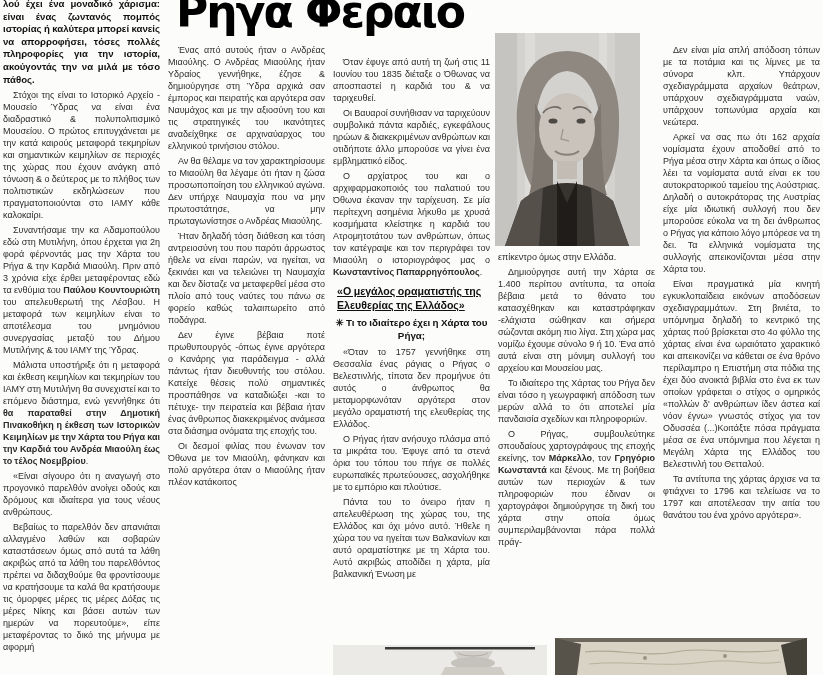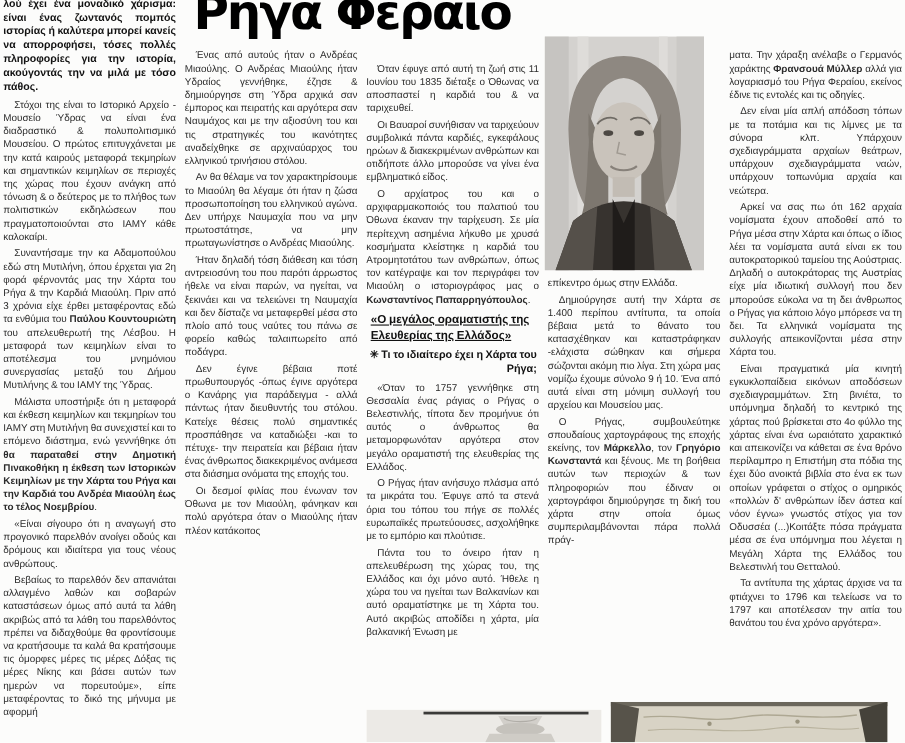--- a/index.html
+++ b/index.html
@@ -27,21 +27,21 @@
     font-weight:bold; font-size:9.6px; line-height:12.6px; text-indent:0;
     color:#111;
   }
   .col p.subhead_underline {
     font-weight:bold; font-size:10.6px; line-height:13.5px;
     text-align:left; text-indent:0; text-decoration:underline;
     margin:7px 4px 5px 4px; color:#111;
   }
   .col p.subhead_star {
     font-weight:bold; font-size:9.8px; line-height:12.5px;
-    text-align:right; text-indent:0; margin:5px 2px 4px 2px; color:#111;
+    text-align:center; text-indent:0; margin:5px 2px 4px 2px; color:#111;
   }
   .b { font-weight:bold; }
   .figure { position:absolute; overflow:hidden; }
   .figure svg { display:block; }
   #photo { left:495px; top:33px; width:145px; height:213px; }
   #img-urn { left:333px; top:645px; width:214px; height:30px; }
   #img-map { left:555px; top:638px; width:252px; height:37px; }
   #col-0 { left:3px;   top:-2px;  height:677px; overflow:hidden; }
   #col-1 { left:168px; top:44px;  height:631px; overflow:hidden; }
   #col-2 { left:333px; top:56px;  height:598px; overflow:hidden; }
@@ -76,24 +76,24 @@
       <p class="para"><span>Ο αρχίατρος του και ο αρχιφαρμακοποιός του παλατιού του Όθωνα έκαναν την ταρίχευση. Σε μία περίτεχνη ασημένια λήκυθο με χρυσά κοσμήματα κλείστηκε η καρδιά του Ατρομητοτάτου των ανθρώπων, όπως τον κατέγραψε και τον περιγράφει τον Μιαούλη ο ιστοριογράφος μας ο </span><span class="b">Κωνσταντίνος Παπαρρηγόπουλος</span><span>.</span></p>
       <p class="subhead_underline"><span class="b">«Ο μεγάλος οραματιστής της Ελευθερίας της Ελλάδος»</span></p>
       <p class="subhead_star"><span class="b">✳ Τι το ιδιαίτερο έχει η Χάρτα του Ρήγα;</span></p>
       <p class="para"><span>«Όταν το 1757 γεννήθηκε στη Θεσσαλία ένας ράγιας ο Ρήγας ο Βελεστινλής, τίποτα δεν προμήνυε ότι αυτός ο άνθρωπος θα μεταμορφωνόταν αργότερα στον μεγάλο οραματιστή της ελευθερίας της Ελλάδος.</span></p>
       <p class="para"><span>Ο Ρήγας ήταν ανήσυχο πλάσμα από τα μικράτα του. Έφυγε από τα στενά όρια του τόπου του πήγε σε πολλές ευρωπαϊκές πρωτεύουσες, ασχολήθηκε με το εμπόριο και πλούτισε.</span></p>
       <p class="para"><span>Πάντα του το όνειρο ήταν η απελευθέρωση της χώρας του, της Ελλάδος και όχι μόνο αυτό. Ήθελε η χώρα του να ηγείται των Βαλκανίων και αυτό οραματίστηκε με τη Χάρτα του. Αυτό ακριβώς αποδίδει η χάρτα, μία βαλκανική Ένωση με</span></p>
     </div>
   <div class="col" id="col-3">
       <p class="para noindent"><span>επίκεντρο όμως στην Ελλάδα.</span></p>
       <p class="para"><span>Δημιούργησε αυτή την Χάρτα σε 1.400 περίπου αντίτυπα, τα οποία βέβαια μετά το θάνατο του κατασχέθηκαν και καταστράφηκαν -ελάχιστα σώθηκαν και σήμερα σώζονται ακόμη πιο λίγα. Στη χώρα μας νομίζω έχουμε σύνολο 9 ή 10. Ένα από αυτά είναι στη μόνιμη συλλογή του αρχείου και Μουσείου μας.</span></p>
+      <p class="para"><span>Το ιδιαίτερο της Χάρτας του Ρήγα δεν είναι τόσο η γεωγραφική απόδοση των μερών αλλά το ότι αποτελεί μία πανδαισία σχεδίων και πληροφοριών.</span></p>
       <p class="para"><span>Ο Ρήγας, συμβουλεύτηκε σπουδαίους χαρτογράφους της εποχής εκείνης, τον </span><span class="b">Μάρκελλο</span><span>, τον </span><span class="b">Γρηγόριο Κωνσταντά</span><span> και ξένους. Με τη βοήθεια αυτών των περιοχών &amp; των πληροφοριών που έδιναν οι χαρτογράφοι δημιούργησε τη δική του χάρτα στην οποία όμως συμπεριλαμβάνονται πάρα πολλά πράγ-</span></p>
     </div>
   <div class="col" id="col-4">
-      <p class="para noindent"><span>ματα. Την χάραξη ανέλαβε ο Γερμανός χαράκτης </span><span class="b">Φρανσουά Μύλλερ</span><span> αλλά για λογαριασμό του Ρήγα Φεραίου, εκείνος έδινε τις εντολές και τις οδηγίες.</span></p>
       <p class="para"><span>Δεν είναι μία απλή απόδοση τόπων με τα ποτάμια και τις λίμνες με τα σύνορα κλπ. Υπάρχουν σχεδιαγράμματα αρχαίων θεάτρων, υπάρχουν σχεδιαγράμματα ναών, υπάρχουν τοπωνύμια αρχαία και νεώτερα.</span></p>
       <p class="para"><span>Αρκεί να σας πω ότι 162 αρχαία νομίσματα έχουν αποδοθεί από το Ρήγα μέσα στην Χάρτα και όπως ο ίδιος λέει τα νομίσματα αυτά είναι εκ του αυτοκρατορικού ταμείου της Αούστριας. Δηλαδή ο αυτοκράτορας της Αυστρίας είχε μία ιδιωτική συλλογή που δεν μπορούσε εύκολα να τη δει άνθρωπος ο Ρήγας για κάποιο λόγο μπόρεσε να τη δει. Τα ελληνικά νομίσματα της συλλογής απεικονίζονται μέσα στην Χάρτα του.</span></p>
       <p class="para"><span>Είναι πραγματικά μία κινητή εγκυκλοπαίδεια εικόνων αποδόσεων σχεδιαγραμμάτων. Στη βινιέτα, το υπόμνημα δηλαδή το κεντρικό της χάρτας πού βρίσκεται στο 4ο φύλλο της χάρτας είναι ένα ωραιότατο χαρακτικό και απεικονίζει να κάθεται σε ένα θρόνο περίλαμπρο η Επιστήμη στα πόδια της έχει δύο ανοικτά βιβλία στο ένα εκ των οποίων γράφεται ο στίχος ο ομηρικός «πολλών δ' ανθρώπων ίδεν άστεα καί νόον έγνω» γνωστός στίχος για τον Οδυσσέα (...)Κοιτάξτε πόσα πράγματα μέσα σε ένα υπόμνημα που λέγεται η Μεγάλη Χάρτα της Ελλάδος του Βελεστινλή του Θετταλού.</span></p>
       <p class="para"><span>Τα αντίτυπα της χάρτας άρχισε να τα φτιάχνει το 1796 και τελείωσε να το 1797 και αποτέλεσαν την αιτία του θανάτου του ένα χρόνο αργότερα».</span></p>
     </div>
 
   <div class="figure" id="photo">
     <svg width="145" height="213" viewBox="0 0 145 213" xmlns="http://www.w3.org/2000/svg">
       <rect width="145" height="213" fill="#d4d2cf"></rect>
       <rect x="0" y="0" width="22" height="213" fill="#c6c4c1"></rect>

